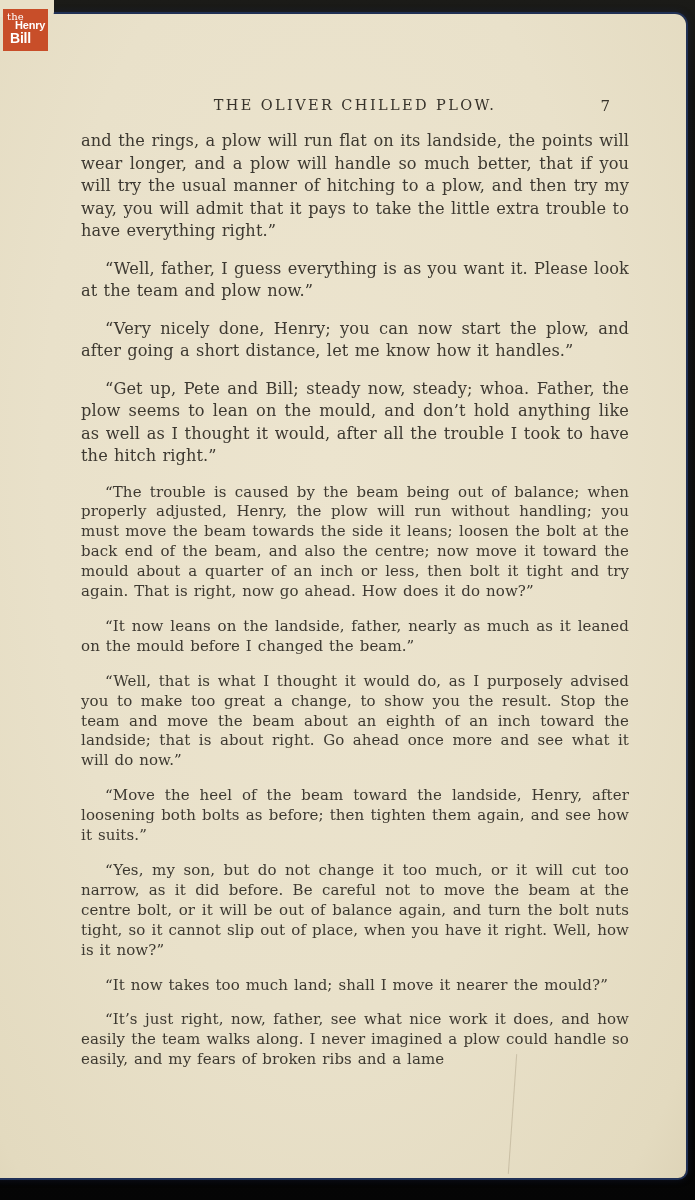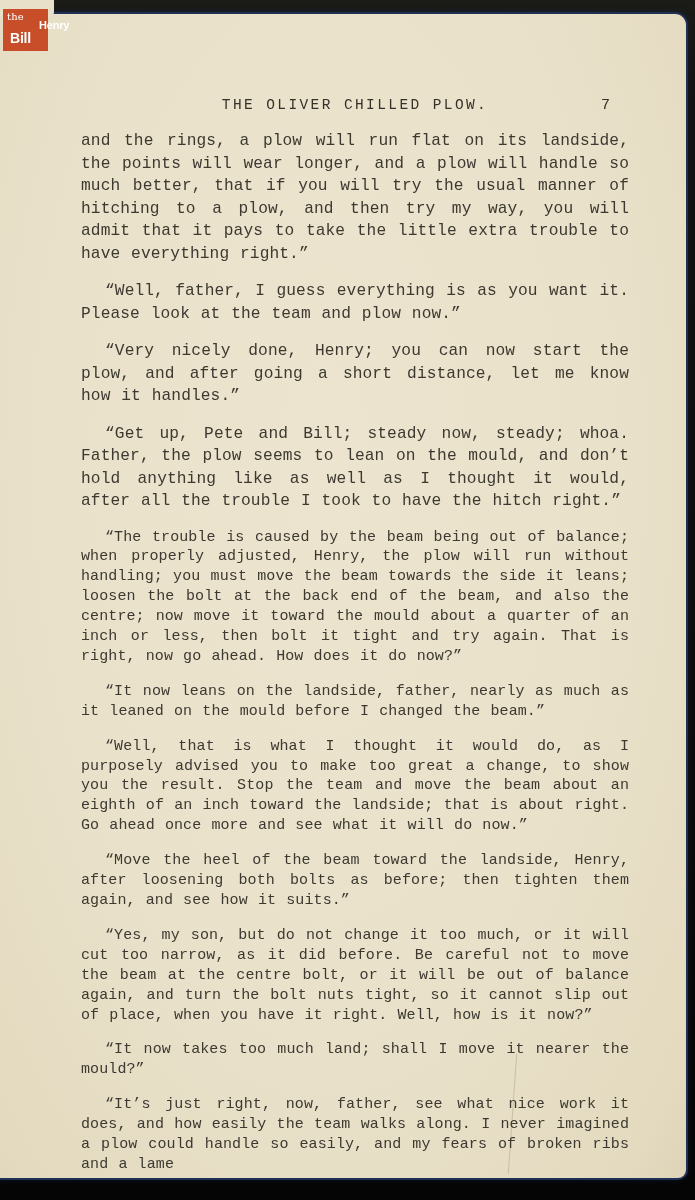--- a/index.html
+++ b/index.html
@@ -60,38 +60,36 @@
     font-family: "DejaVu Serif", serif;
     letter-spacing: 0.2px;
   }
   .logo .henry {
     position: absolute;
     left: 12px;
     top: 10px;
     font-size: 11px;
     font-weight: bold;
     letter-spacing: -0.2px;
-    margin-left: 24px;
   }
   .logo .ford {
     position: absolute;
     left: 7px;
     top: 21px;
     font-size: 14px;
     font-weight: bold;
     letter-spacing: -0.2px;
   }
   
   .content {
     position: absolute;
     left: 66px;
     top: 97px;
     width: 578px;
     color: #3c3830;
-    font-family: Liberation Mono, monospace;
   }
   .running-head {
     position: relative;
     text-align: center;
     font-size: 14.5px;
     letter-spacing: 2.4px;
     color: #36322a;
     margin-bottom: 17px;
     white-space: nowrap;
   }

